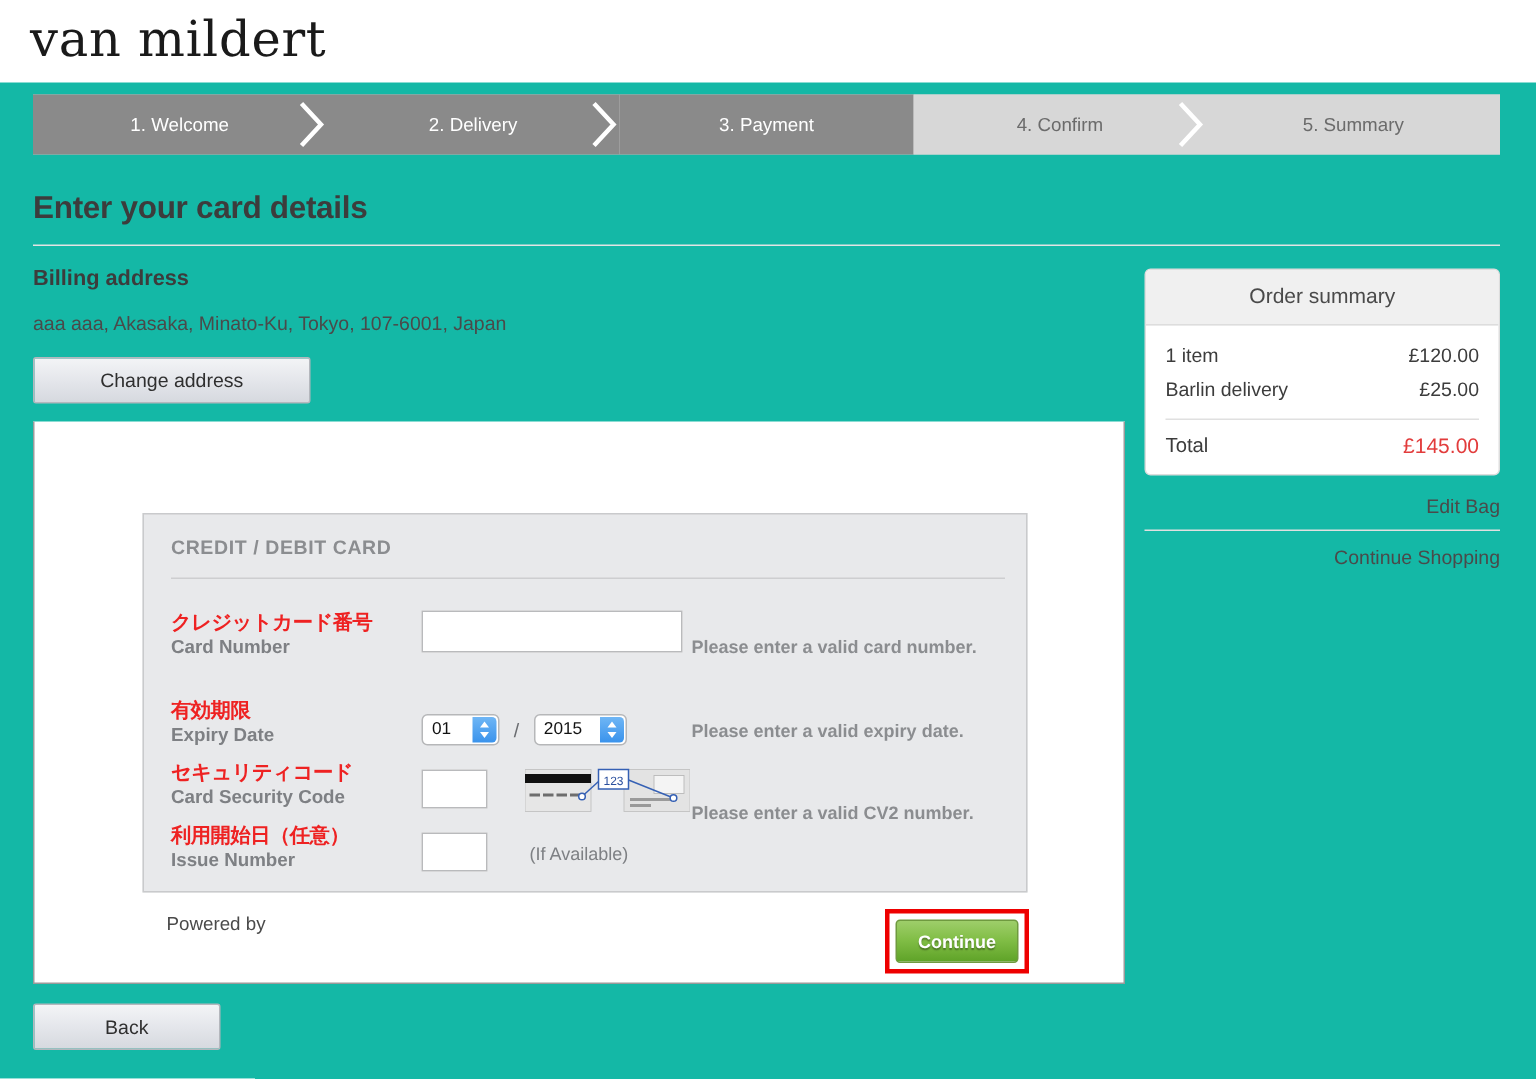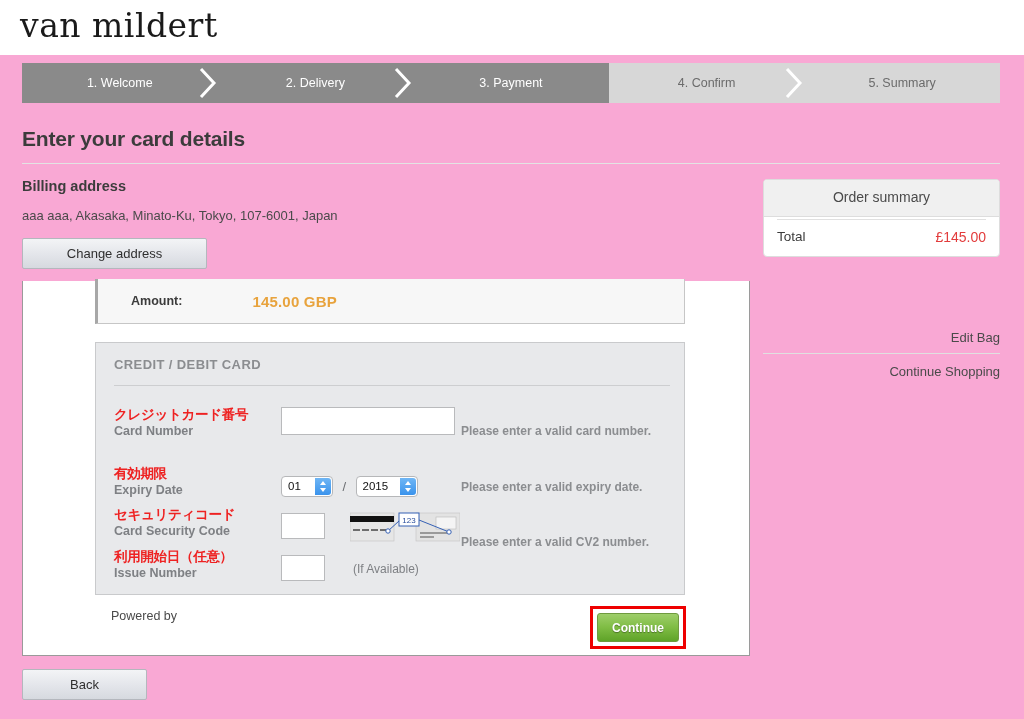--- a/index.html
+++ b/index.html
@@ -3,21 +3,21 @@
 <meta charset="utf-8">
 <style>
   * { box-sizing: border-box; }
   html, body {
     margin: 0; padding: 0;
     width: 1024px; height: 719px;
     background: #ffffff;
     font-family: "Liberation Sans", sans-serif;
     overflow: hidden;
   }
-  #page { position: relative; width: 1024px; height: 719px; background:#f9a8d4;padding-left:23px; }
+  #page { position: relative; width: 1024px; height: 719px; background:#14b8a6;padding-left:23px; }
 
   
   .site-header {
     position: absolute; left: 0; top: 0; width: 1024px; height: 55px;
     background: #fff;
   }
   .logo {
     position: absolute; left: 20px; top: 5px;
     font-family: "DejaVu Serif", "Liberation Serif", serif;
     font-size: 33px; font-weight: 400; color: #1a1a1a;
@@ -319,38 +319,44 @@
 
   <div class="page-title">Enter your card details</div>
   <div class="title-rule"></div>
 
   <div class="billing-heading">Billing address</div>
   <div class="billing-address">aaa aaa, Akasaka, Minato-Ku, Tokyo, 107-6001, Japan</div>
   <button id="change-address-btn" class="btn-grey">Change address</button>
 
   <div class="order-summary">
     <div class="os-head">Order summary</div>
+    <div class="os-rows">
+      <div class="os-row">
+        <span>1 item</span>
+        <span>£120.00</span>
+      </div>
+      <div class="os-row">
+        <span>Barlin delivery</span>
+        <span>£25.00</span>
+      </div>
+    </div>
     <div class="os-total-wrap">
       <span class="os-total-label">Total</span>
       <span class="os-total-value" id="os-total-value" style="color: rgb(226, 60, 60);">£145.00</span>
     </div>
   </div>
 
   <div class="os-links">
     <a class="os-link">Edit Bag</a>
     <div class="os-divider"></div>
     <a class="os-link">Continue Shopping</a>
   </div>
 
   <div class="pay-frame">
 
-    <div class="amount-box">
-      <span class="amount-label">Amount:</span>
-      <span class="amount-value" id="amount-value" style="color: rgb(232, 163, 61);">145.00 GBP</span>
-    </div>
 
     <div class="card-panel">
       <div class="card-panel-title">CREDIT / DEBIT CARD</div>
       <div class="card-panel-rule"></div>
 
       <div class="field-row" style="top:64px;">
         <div style="position:absolute;left:0;top:0;">
           <div class="lbl-jp">クレジットカード番号</div>
           <div class="lbl-en">Card Number</div>
         </div>

